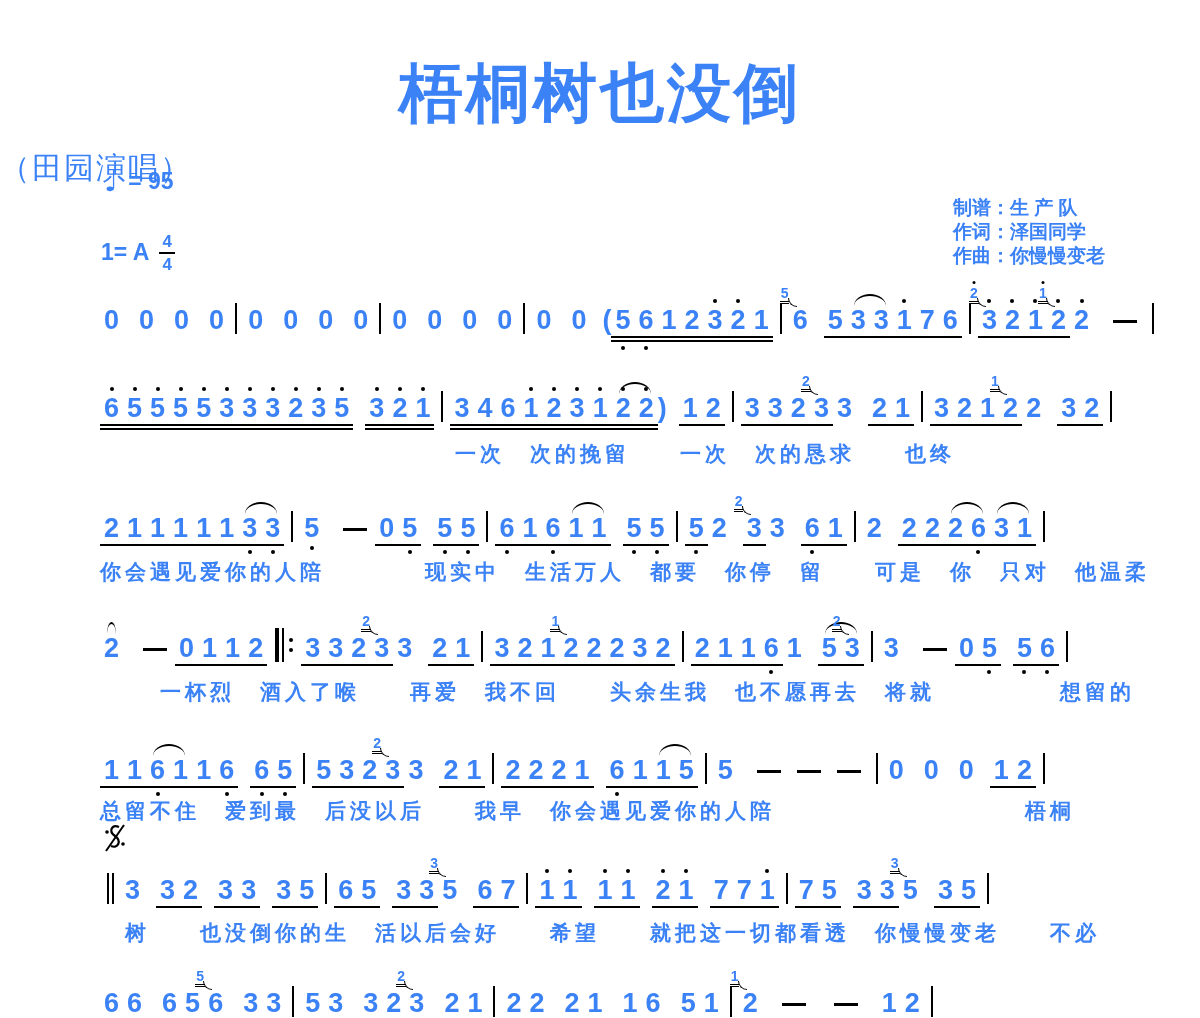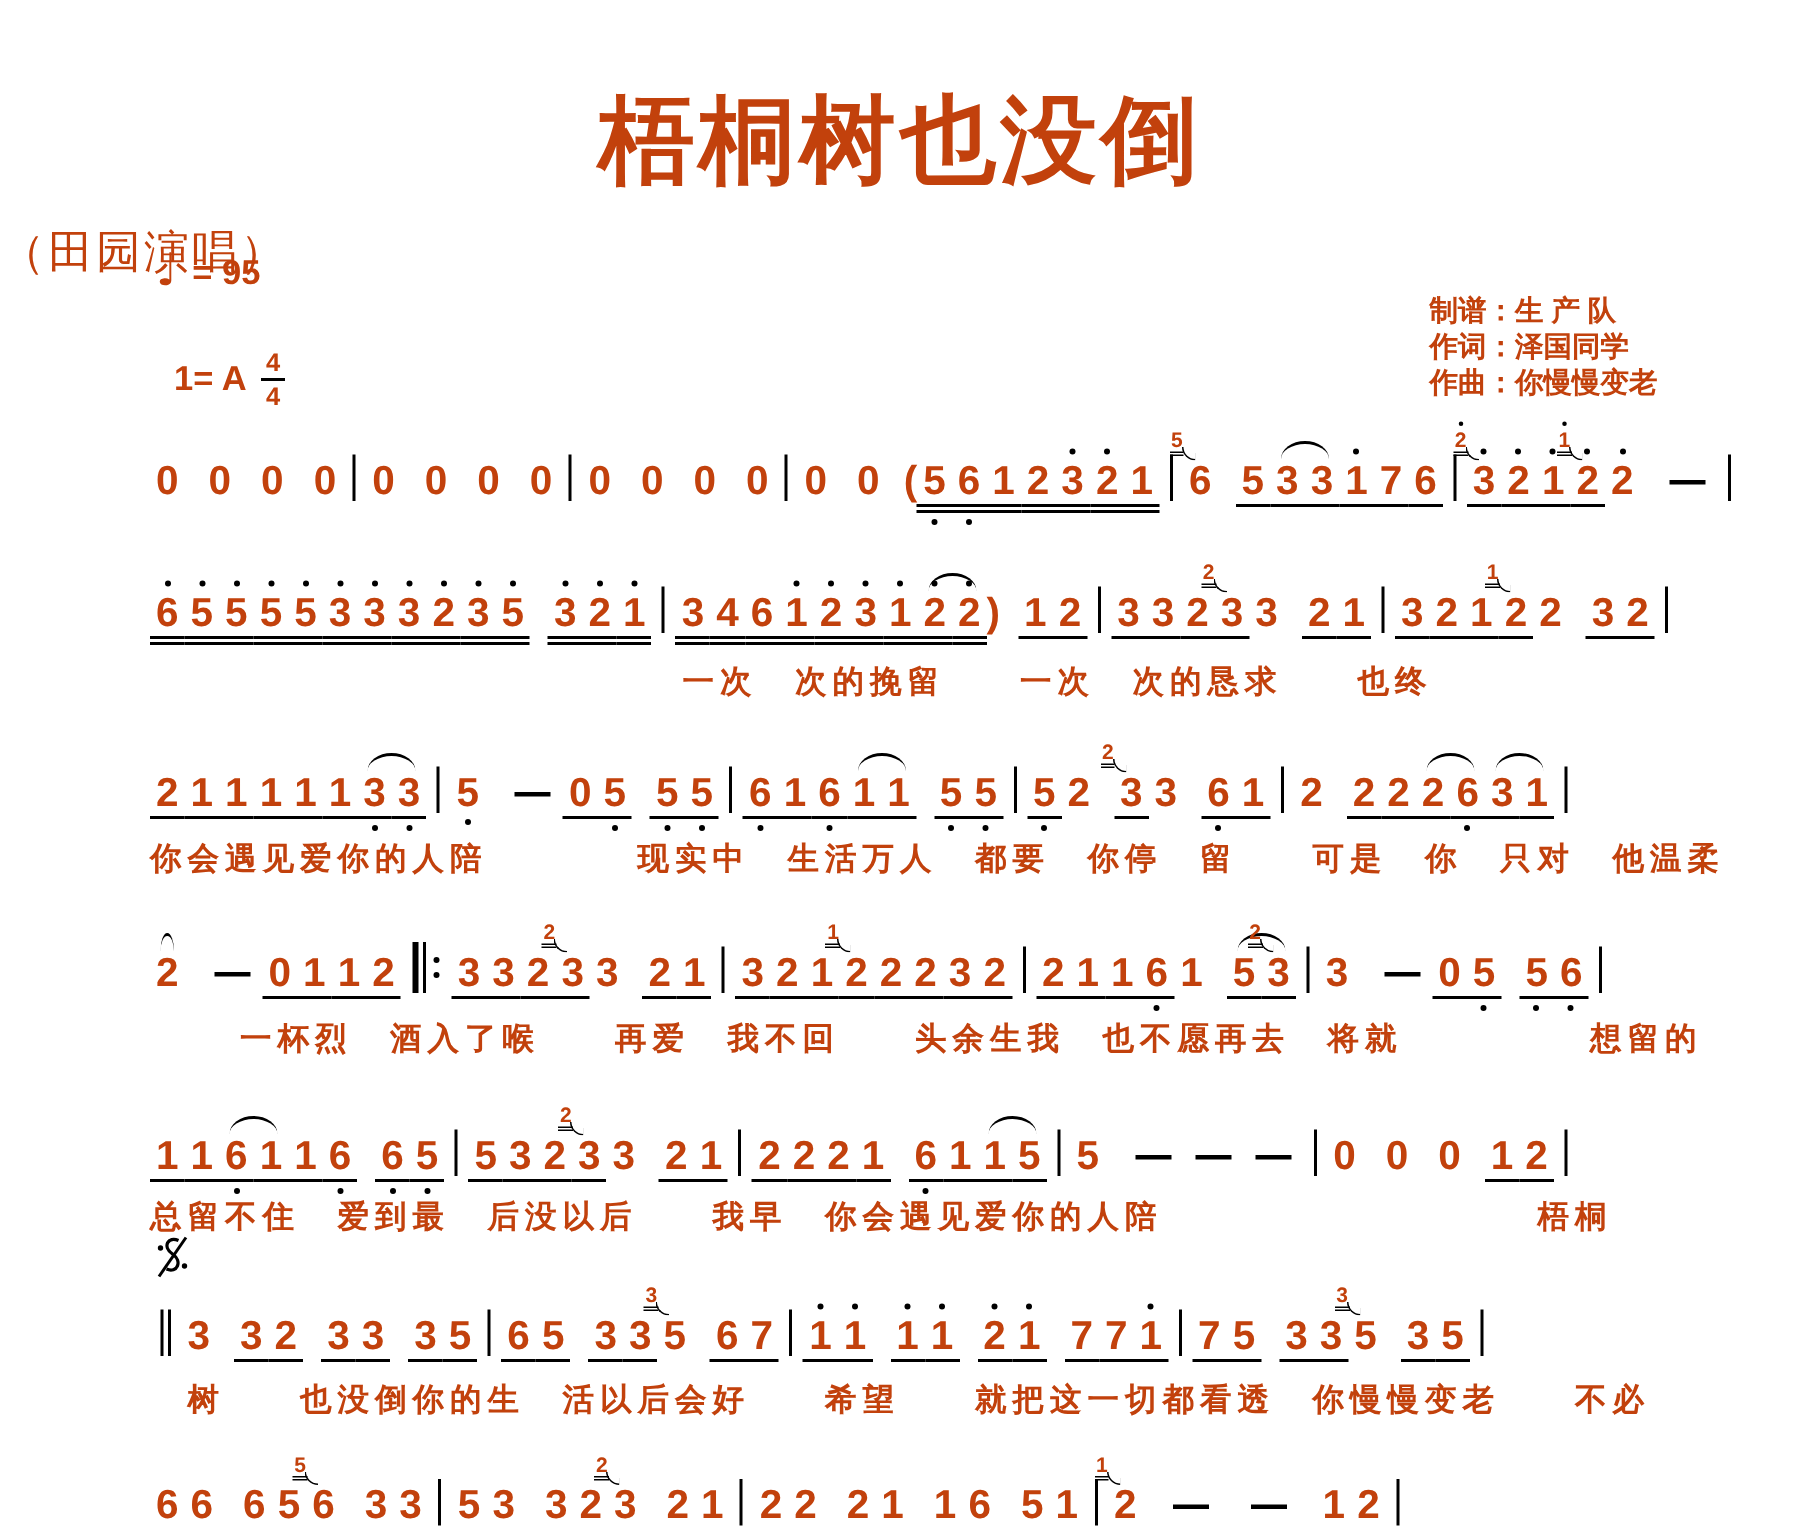--- a/index.html
+++ b/index.html
@@ -1,26 +1,26 @@
 <!DOCTYPE html>
 <html><head>
 <meta charset="utf-8">
 <style>
   html,body{margin:0;padding:0;}
-  .page{position:relative;width:1200px;height:1018px;background:#ffffff;color:#c2410c;
+  .page{position:relative;width:1200px;height:1018px;background:#ffffff;color:#3b82f6;
         font-family:"Liberation Sans",sans-serif;overflow:hidden;}
   .title{position:absolute;top:50px;left:0;right:0;text-align:center;
          font-size:64px;font-weight:900;letter-spacing:3px;}
   .subtitle{position:absolute;top:148px;left:0;right:0;
             font-size:30px;font-weight:400;letter-spacing:2px;}
   .tempo{position:absolute;left:104px;top:166px;font-size:23px;font-weight:600;
          display:flex;align-items:center;gap:10px;}
   .qnote{font-family:"DejaVu Sans",sans-serif;font-size:30px;line-height:1;}
   .keysig{position:absolute;left:101px;top:232px;font-size:23px;font-weight:600;
-          display:flex;align-items:center;gap:10px;margin-left:15px;}
+          display:flex;align-items:center;gap:10px;}
   .frac{display:inline-flex;flex-direction:column;align-items:center;line-height:1;}
   .frac .ft{border-bottom:2px solid #000;padding:1px 3px 2px;font-size:17px;font-weight:700;}
   .frac .fb{padding-top:2px;font-size:17px;font-weight:700;}
   .credits{position:absolute;right:95px;top:196px;font-size:19px;font-weight:600;
            line-height:1.25;text-align:left;}
   
   .nrow{position:absolute;left:100px;height:34px;display:flex;align-items:flex-end;}
   .note{position:relative;display:inline-block;margin:0 4px;}
   .digit{display:block;font-size:27px;line-height:1;font-weight:600;}
   .ul{position:absolute;left:-4px;right:-4px;top:calc(100% + 2px);height:2px;background:#000;}

